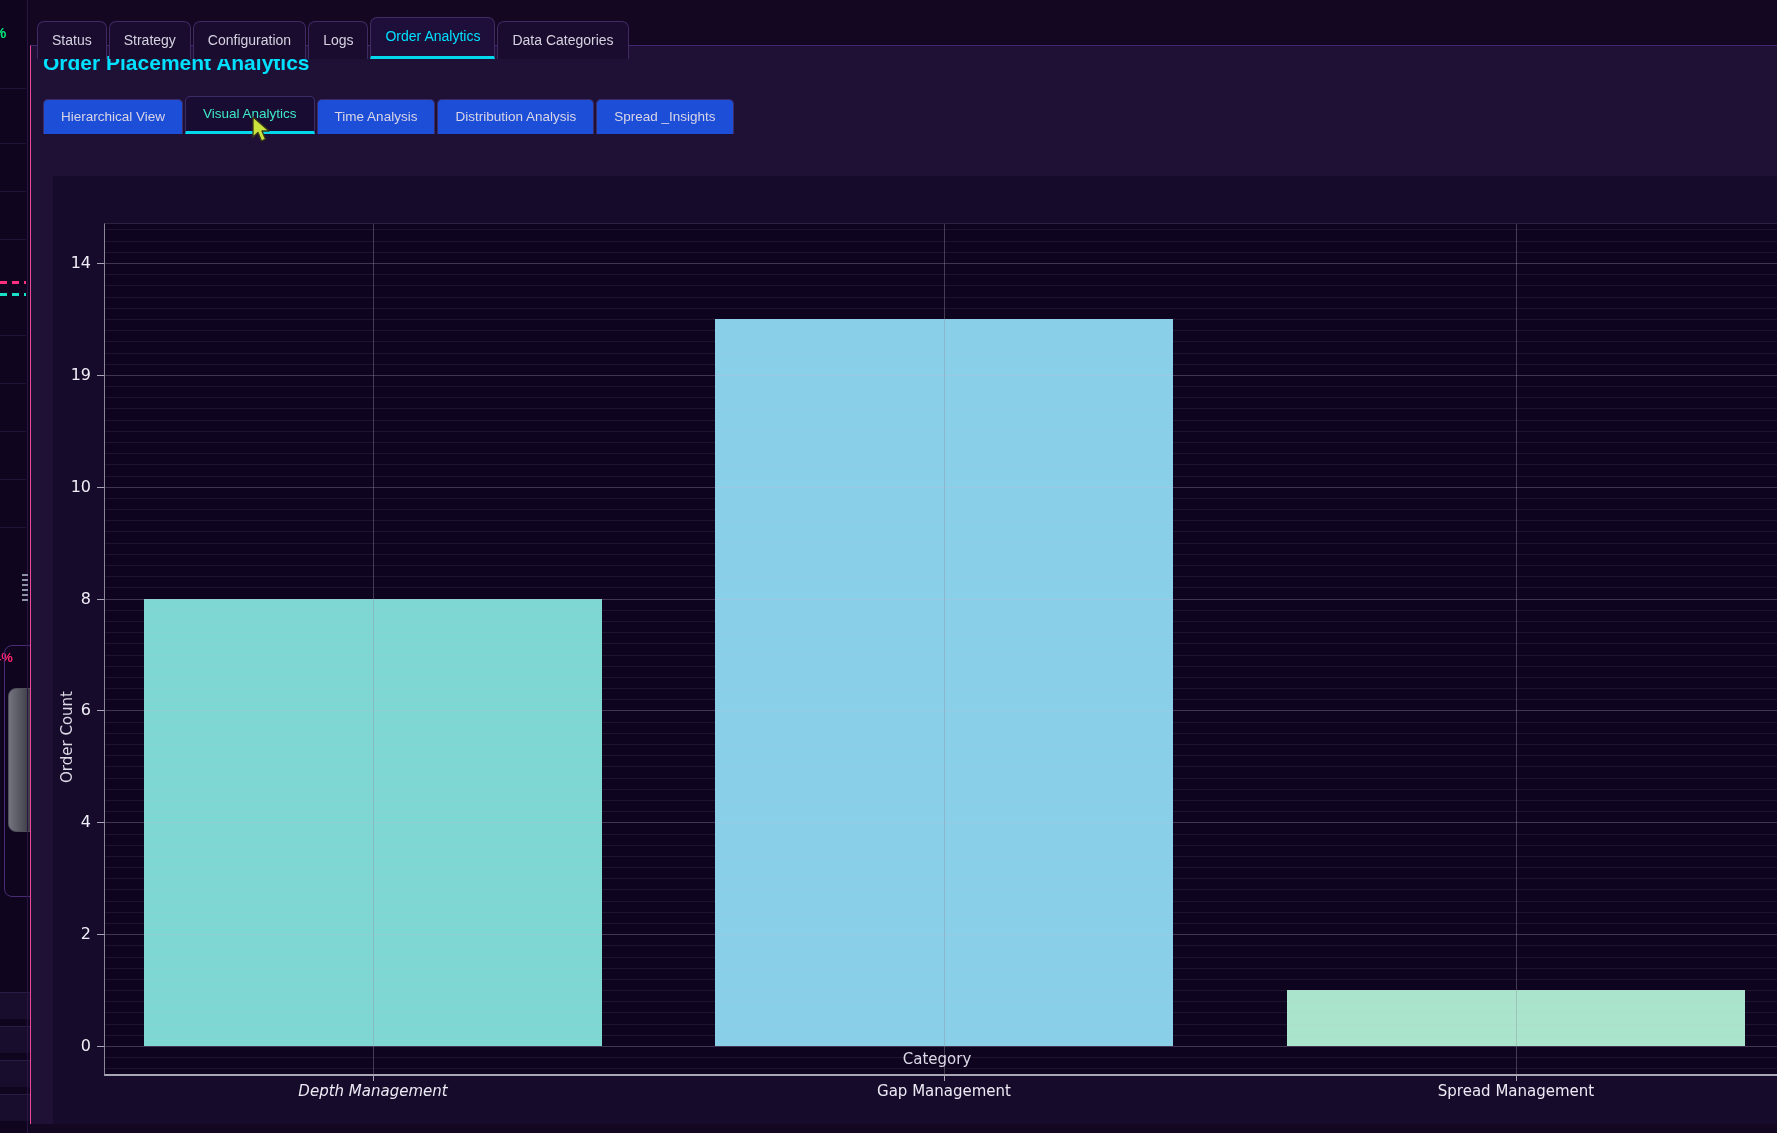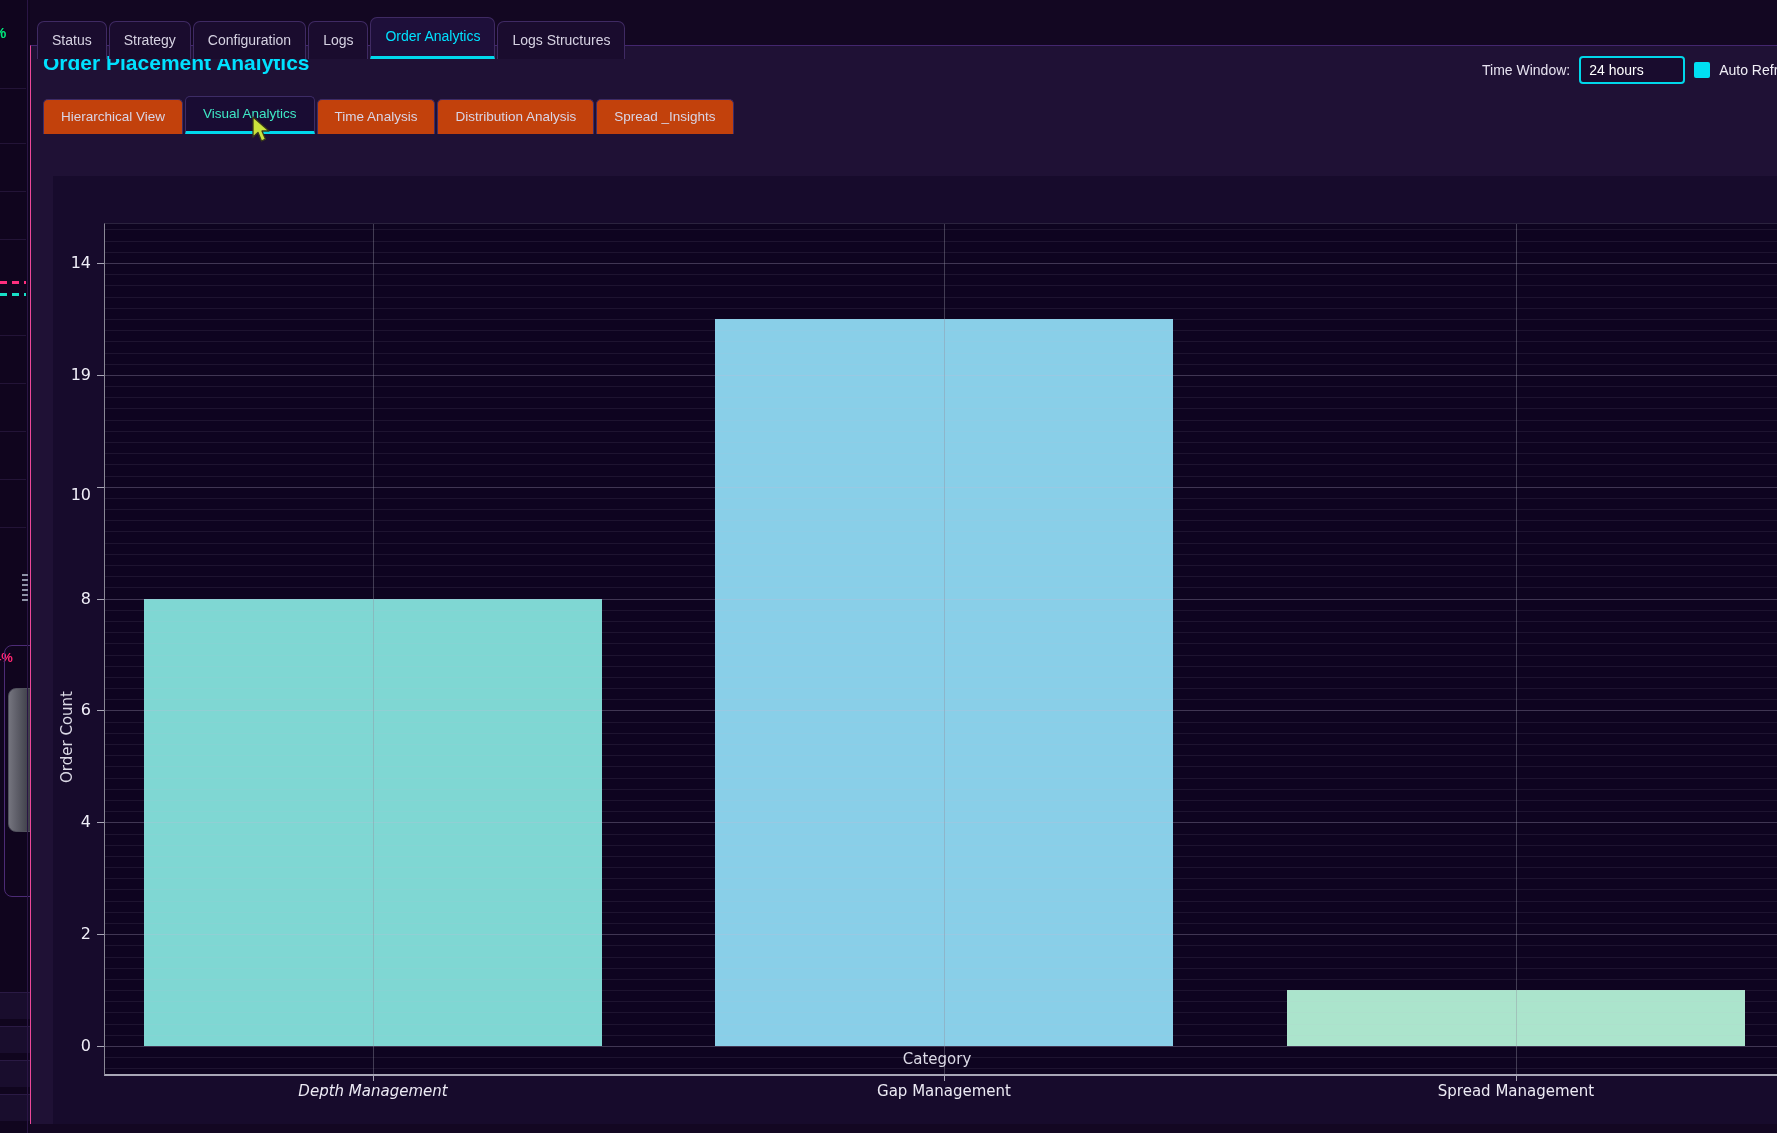--- a/index.html
+++ b/index.html
@@ -33,21 +33,21 @@
     border-top:1px solid #43266e;border-left:1px solid #ec4899;}
   .page-title{position:absolute;left:12px;top:5px;color:#00e1ff;font-size:21px;font-weight:bold;}
   .timewindow{position:absolute;left:1451px;top:10px;display:flex;align-items:center;gap:9px;white-space:nowrap;}
   .tw-label{color:#e6e2f0;font-size:14px;}
   .tw-input{width:86px;height:24px;background:#190c2e;border:2px solid #00d7ea;border-radius:4px;color:#ffffff;
     font-size:14px;font-family:"Liberation Sans",sans-serif;padding:0 8px;}
   .tw-check{width:16px;height:16px;background:#00dff2;border-radius:2px;display:inline-block;cursor:pointer;}
   .tw-auto{color:#f0eef6;font-size:14px;}
   
   .subtabs{position:absolute;left:12px;top:50px;display:flex;gap:2px;align-items:flex-end;}
-  .subtab{height:34px;line-height:33px;padding:0 17px;background:#c2410c;border:1px solid #3d2c66;border-bottom:none;
+  .subtab{height:34px;line-height:33px;padding:0 17px;background:#1d4ed8;border:1px solid #3d2c66;border-bottom:none;
     border-radius:5px 5px 0 0;color:#d9d5e6;font-size:13.5px;white-space:nowrap;cursor:default;}
   .subtab.active{color:#3fe9c6;border-bottom:3px solid #00d9ec;background:#190c33;}
   
   .controls{position:absolute;left:14px;top:96px;display:flex;align-items:center;gap:9px;}
   .ctl-label{color:#e8e4f2;font-size:14px;white-space:nowrap;}
   .combo{height:28px;line-height:28px;background:#150926;border:1px solid #503d78;border-radius:6px;color:#f2f0f8;
     font-size:14px;padding:0 9px;cursor:pointer;white-space:nowrap;overflow:hidden;}
   .combo.type{width:168px;}
   .combo.filter{width:150px;}
   
@@ -103,32 +103,26 @@
       <span></span>
   </div>
 </div>
 
 <div class="tabs">
   <div class="tab">Status</div>
   <div class="tab">Strategy</div>
   <div class="tab">Configuration</div>
   <div class="tab">Logs</div>
   <div class="tab active">Order Analytics</div>
-  <div class="tab">Logs Structures</div>
+  <div class="tab">Data Categories</div>
 </div>
 
 <div class="panel">
   <div class="page-title">Order Placement Analytics</div>
 
-  <div class="timewindow">
-    <span class="tw-label">Time Window:</span>
-    <input class="tw-input" value="24 hours" style="">
-    <span class="tw-check"></span>
-    <span class="tw-auto">Auto Refr</span>
-  </div>
 
   <div class="subtabs">
     <div class="subtab">Hierarchical View</div>
     <div class="subtab active">Visual Analytics</div>
     <div class="subtab">Time Analysis</div>
     <div class="subtab">Distribution Analysis</div>
     <div class="subtab">Spread _Insights</div>
   </div>
 
 
@@ -227,21 +221,21 @@
         <div class="ytick-label" style="left:-54px;top:812px;">0</div>
         <div class="ytick-mark" style="left:-8px;top:710.14px;"></div>
         <div class="ytick-label" style="left:-54px;top:700.14px;">2</div>
         <div class="ytick-mark" style="left:-8px;top:598.28px;"></div>
         <div class="ytick-label" style="left:-54px;top:588.28px;">4</div>
         <div class="ytick-mark" style="left:-8px;top:486.42px;"></div>
         <div class="ytick-label" style="left:-54px;top:476.42px;">6</div>
         <div class="ytick-mark" style="left:-8px;top:374.56px;"></div>
         <div class="ytick-label" style="left:-54px;top:364.56px;">8</div>
         <div class="ytick-mark" style="left:-8px;top:262.70000000000005px;"></div>
-        <div class="ytick-label" style="left:-54px;top:252.70000000000005px;margin-top:8px;">10</div>
+        <div class="ytick-label" style="left:-54px;top:252.70000000000005px;">10</div>
         <div class="ytick-mark" style="left:-8px;top:150.84000000000003px;"></div>
         <div class="ytick-label" style="left:-54px;top:140.84000000000003px;">19</div>
         <div class="ytick-mark" style="left:-8px;top:38.98000000000002px;"></div>
         <div class="ytick-label" style="left:-54px;top:28.980000000000018px;">14</div>
       </div>
     <div class="xlabel" style="left:824px;top:874px;">Category</div>
   </div>
 </div>
 
 <svg class="cursor" width="24" height="28" viewBox="0 0 24 28">

